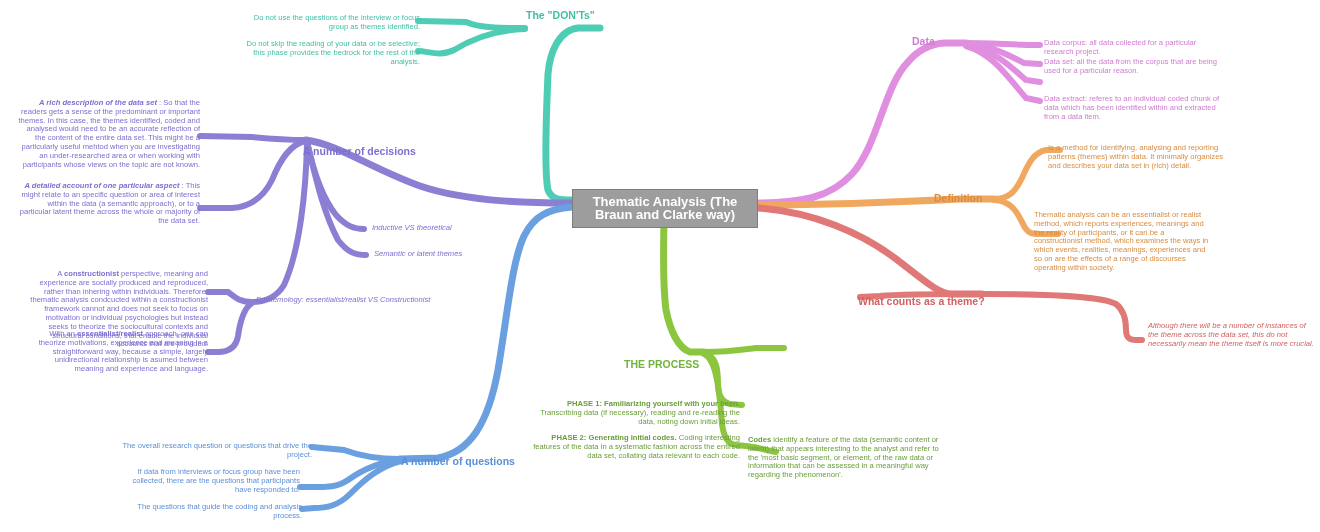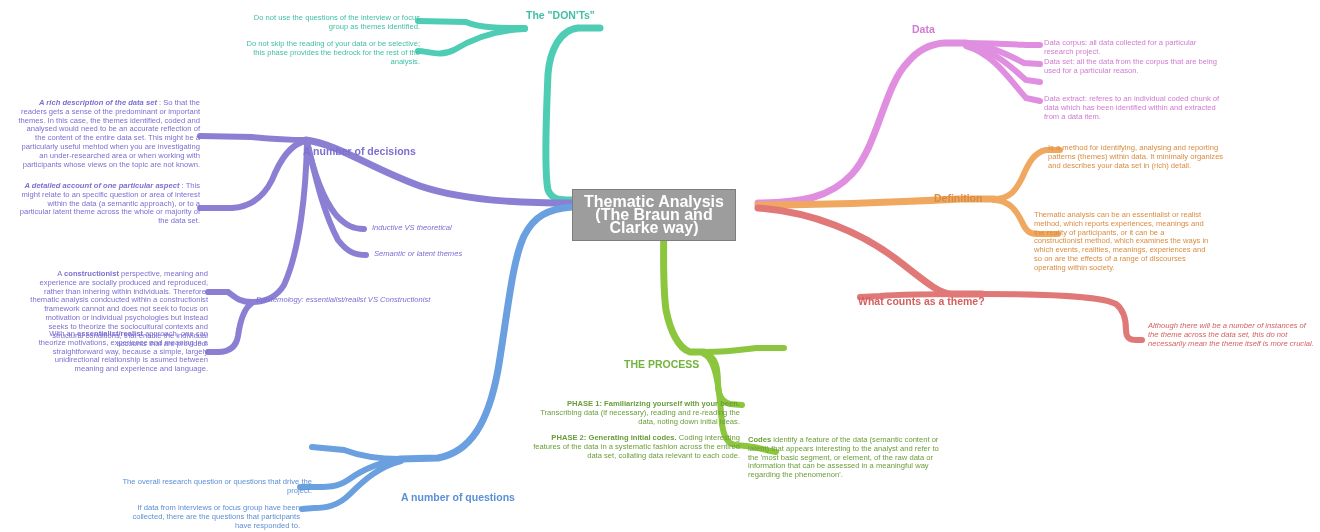--- a/index.html
+++ b/index.html
@@ -10,38 +10,38 @@
     font-family:"Liberation Sans", sans-serif;
     overflow:hidden;
     position:relative;
   }
   #canvas { position:absolute; inset:0; width:1320px; height:532px; }
   svg.links { position:absolute; left:0; top:0; width:1320px; height:532px; pointer-events:none; }
 
   .node { position:absolute; }
 
   .central {
-    left:572px; top:189px; width:164px;
+    left:572px; top:189px; width:186px;
     background:#9d9d9d; border:1px solid #7d7d7d;
-    color:#ffffff; font-weight:bold; font-size:16px; line-height:13px;
+    color:#ffffff; font-weight:bold; font-size:13px; line-height:13px;
     text-align:center; padding:5px 6px 6px 6px;
   }
 
   .main-label { font-weight:bold; font-size:10.5px; white-space:nowrap; }
 
   .leaf { font-size:7.6px; line-height:8.8px; }
   .leaf-r { text-align:right; }
   .leaf-l { text-align:left; }
   .ital { font-style:italic; }
   .b { font-weight:bold; }
 
   
   .c-teal   { color:#3fbfa4; }
   .c-purple { color:#7b6fd0; }
-  .c-blue   { color:#5b8fd6;margin-top:36px; }
+  .c-blue   { color:#5b8fd6; }
   .c-pink   { color:#d07ad0; }
   .c-orange { color:#d98c3f; }
   .c-red    { color:#d4615f; }
   .c-green  { color:#72b33c; }
   .c-greent { color:#6a9e3a; }
 </style>
 </head>
 <body>
 
 <div id="canvas">
@@ -115,21 +115,21 @@
 
   <div class="node leaf leaf-r c-purple" style="left:26px; top:330px; width:182px;">
     <span>With an </span><span class="b">essentialist/realist</span><span> approach, one can theorize motivations, experience and meaning in a straightforward way, because a simple, largely unidirectional relationship is asumed between meaning and experience and language.</span>
   </div>
 
   <div class="node main-label c-blue" style="left:401px; top:455px;">A number of questions</div>
   <div class="node leaf leaf-r c-blue" style="left:120px; top:442px; width:192px;">The overall research question or questions that drive the project.</div>
   <div class="node leaf leaf-r c-blue" style="left:120px; top:468px; width:180px;">If data from interviews or focus group have been collected, there are the questions that participants have responded to.</div>
   <div class="node leaf leaf-r c-blue" style="left:120px; top:503px; width:182px;">The questions that guide the coding and analysis process.</div>
 
-  <div class="node main-label c-pink" style="left:912px; top:23px;">Data</div>
+  <div class="node main-label c-pink" style="left:912px; top:35px;">Data</div>
   <div class="node leaf leaf-l c-pink" style="left:1044px; top:39px; width:176px;">Data corpus: all data collected for a particular research project.</div>
   <div class="node leaf leaf-l c-pink" style="left:1044px; top:58px; width:176px;">Data set: all the data from the corpus that are being used for a particular reason.</div>
   <div class="node leaf leaf-l c-pink" style="left:1044px; top:95px; width:176px;">Data extract: referes to an individual coded chunk of data which has been identified within and extracted from a data item.</div>
 
   <div class="node main-label c-orange" style="left:934px; top:192px;">Definition</div>
   <div class="node leaf leaf-l c-orange" style="left:1048px; top:144px; width:176px;">Is a method for identifying, analysing and reporting patterns (themes) within data. It minimally organizes and describes your data set in (rich) detail.</div>
   <div class="node leaf leaf-l c-orange" style="left:1034px; top:211px; width:180px;">Thematic analysis can be an essentialist or realist method, which reports experiences, meanings and the reality of participants, or it can be a constructionist method, which examines the ways in which events, realities, meanings, experiences and so on are the effects of a range of discourses operating within society.</div>
 
   <div class="node main-label c-red" style="left:858px; top:295px;">What counts as a theme?</div>
   <div class="node leaf leaf-l ital c-red" style="left:1148px; top:322px; width:168px;">Although there will be a number of instances of the theme across the data set, this do not necessarily mean the theme itself is more crucial.</div>

